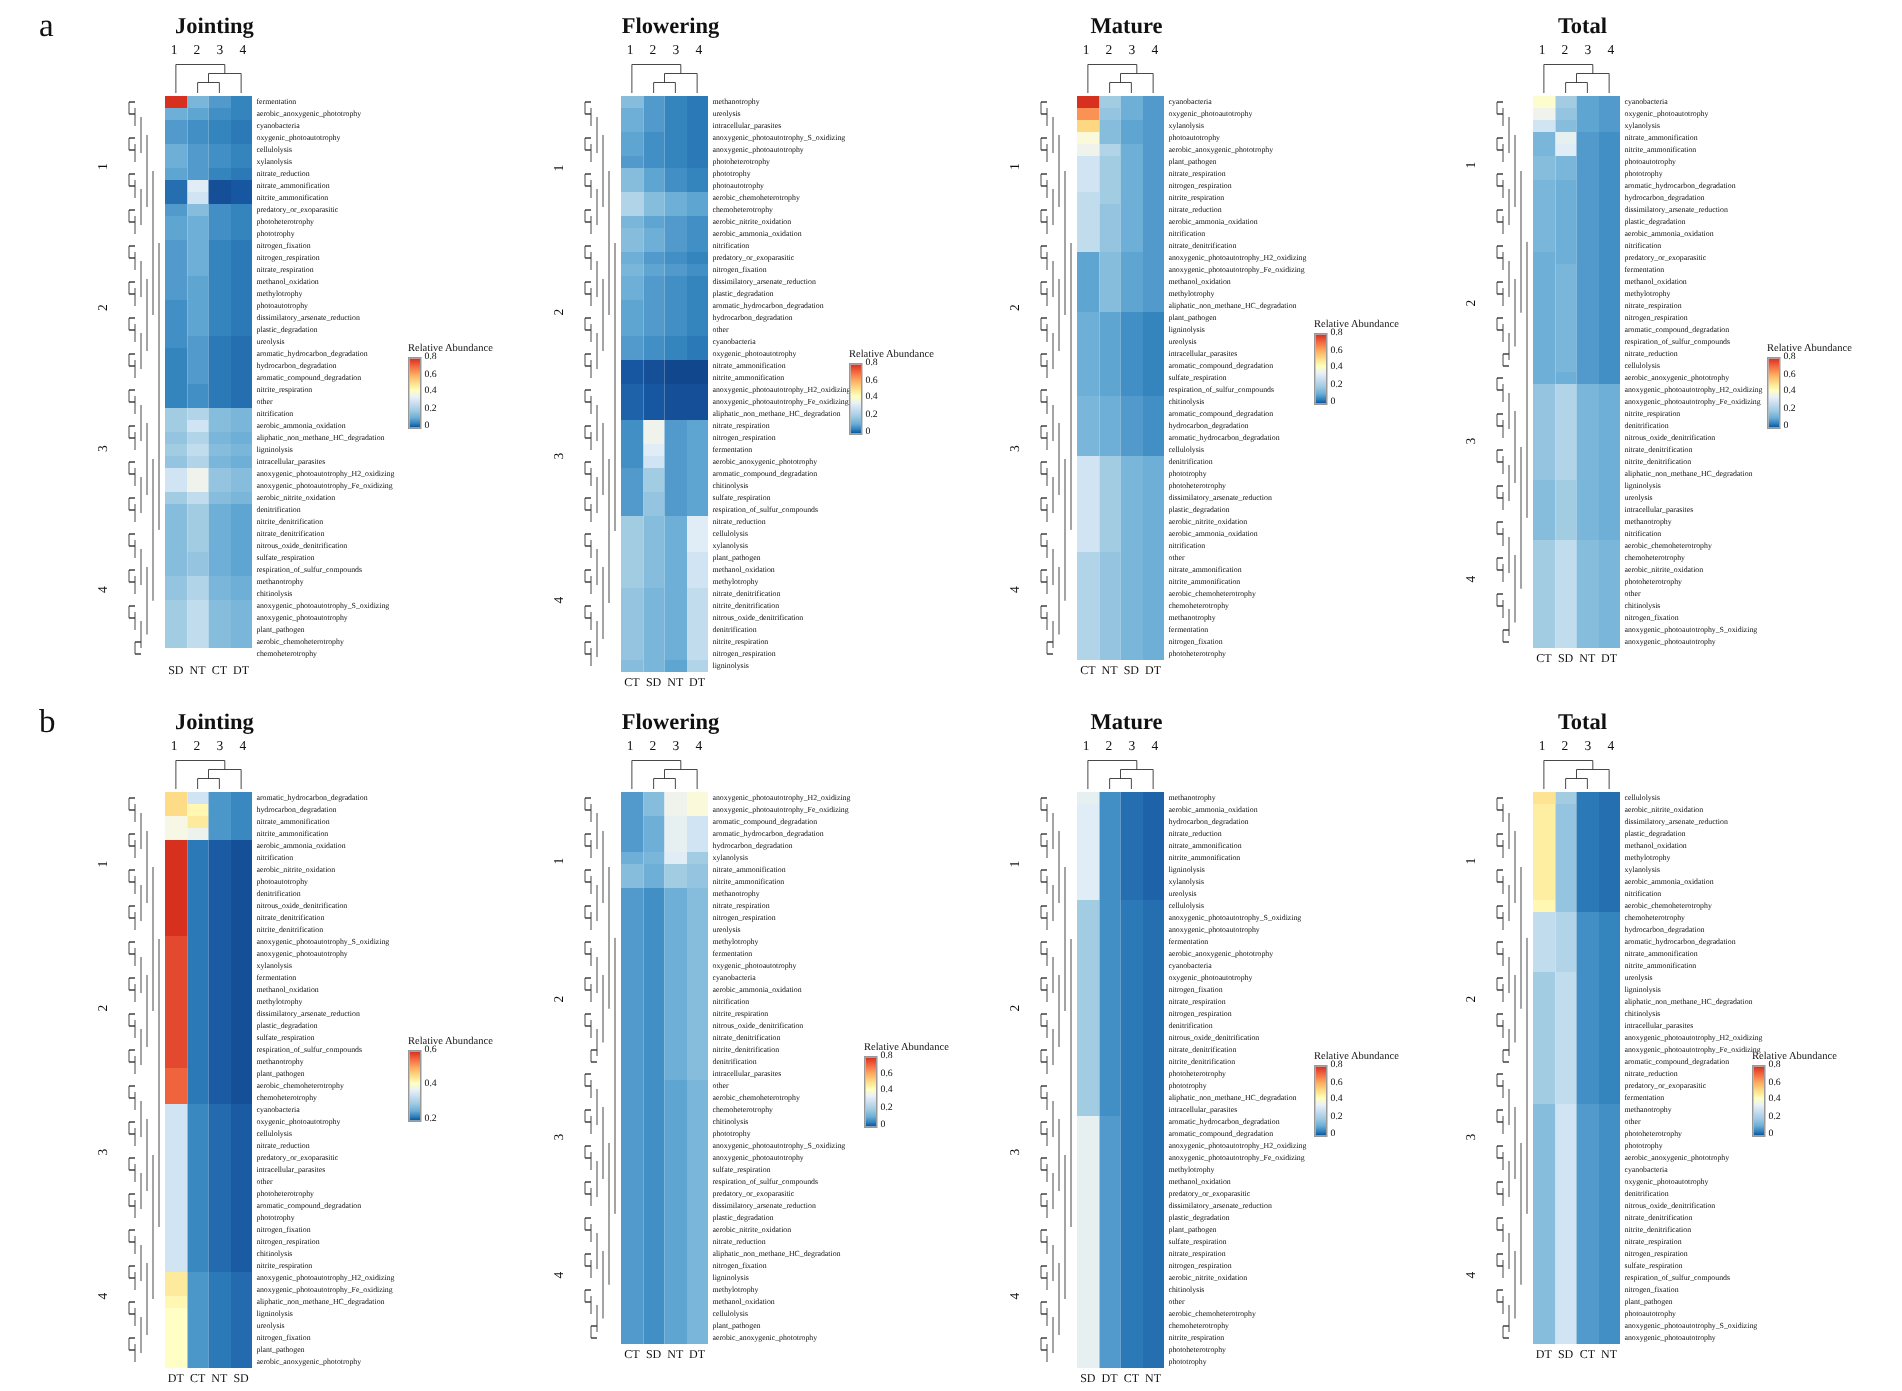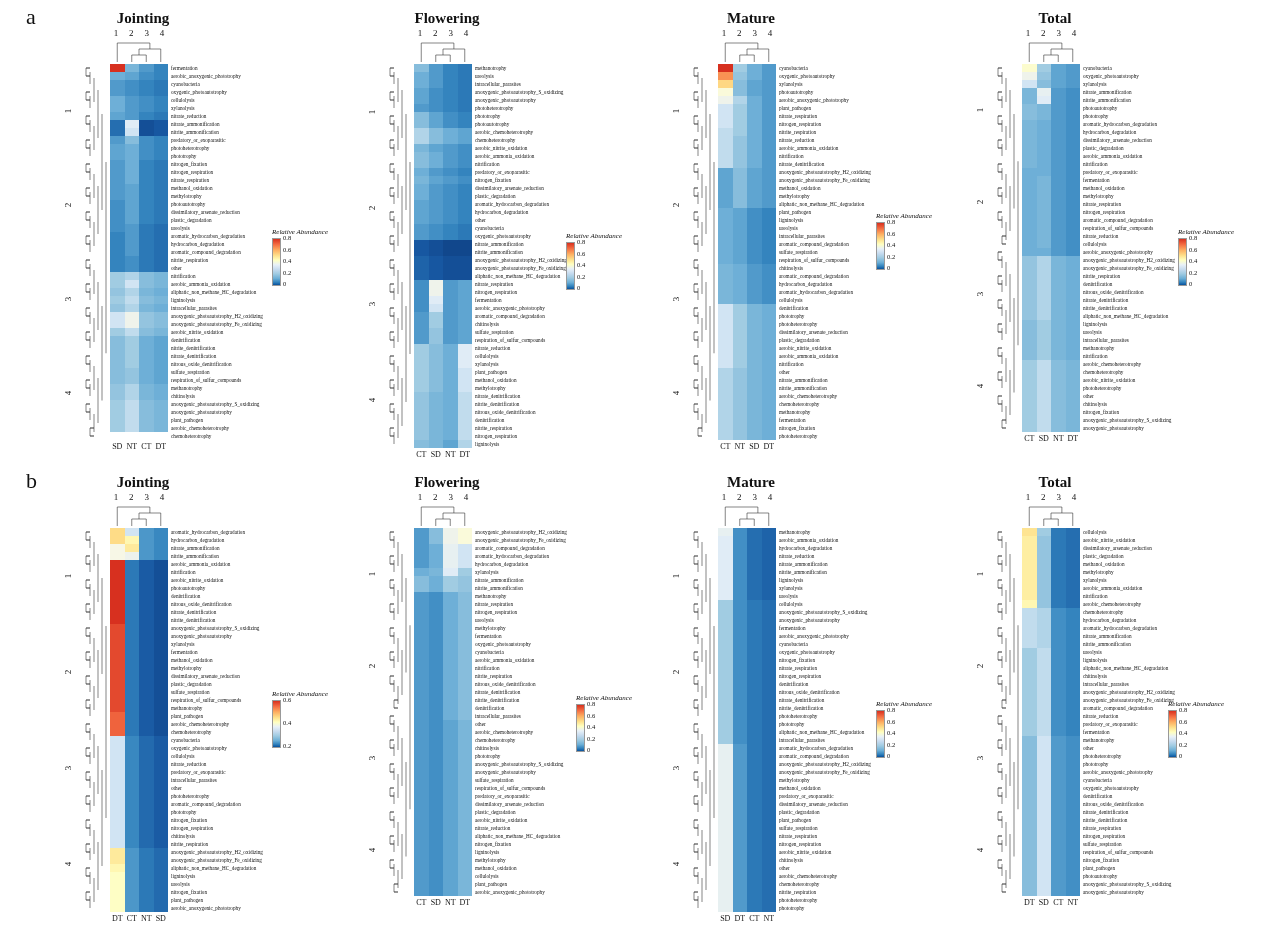--- a/index.html
+++ b/index.html
@@ -20,21 +20,21 @@
   .colnums span{width:12px;text-align:center;}
   .grid{position:absolute;display:grid;}
   .cell{width:100%;height:100%;}
   .labels{position:absolute;font-size:5.2px;line-height:1;font-family:"Liberation Serif",serif;}
   .labels div{white-space:nowrap;overflow:hidden;}
   .xlabels{position:absolute;font-size:8px;display:flex;justify-content:space-between;}
   .xlabels span{text-align:center;}
   .rownums{position:absolute;font-size:9px;}
   .rownums span{position:absolute;left:0;}
   .legend{position:absolute;font-size:7px;font-family:"Liberation Serif",serif;}
-  .legend .lg-title{font-size:7px;margin-bottom:2px;white-space:nowrap;font-style:italic;}
+  .legend .lg-title{font-size:7px;margin-bottom:2px;white-space:nowrap;}
   .lg-body{display:flex;align-items:flex-start;}
   .lg-bar{width:7px;height:46px;
     background:linear-gradient(to bottom,#d7301f 0%,#f46d43 12%,#fdae61 24%,#fee08b 36%,#ffffbf 46%,#e8f1f8 56%,#c6dbef 66%,#9ecae1 76%,#6baed6 86%,#3182bd 94%,#08519c 100%);
     border:0.5px solid #999;}
   .lg-ticks{margin-left:2px;position:relative;height:46px;width:22px;}
   .lg-ticks span{position:absolute;left:0;font-size:6.5px;line-height:1;}
   svg.dendro{position:absolute;overflow:visible;}
   svg.dendro line{stroke:#333;stroke-width:0.6;}
 </style>
 </head>

